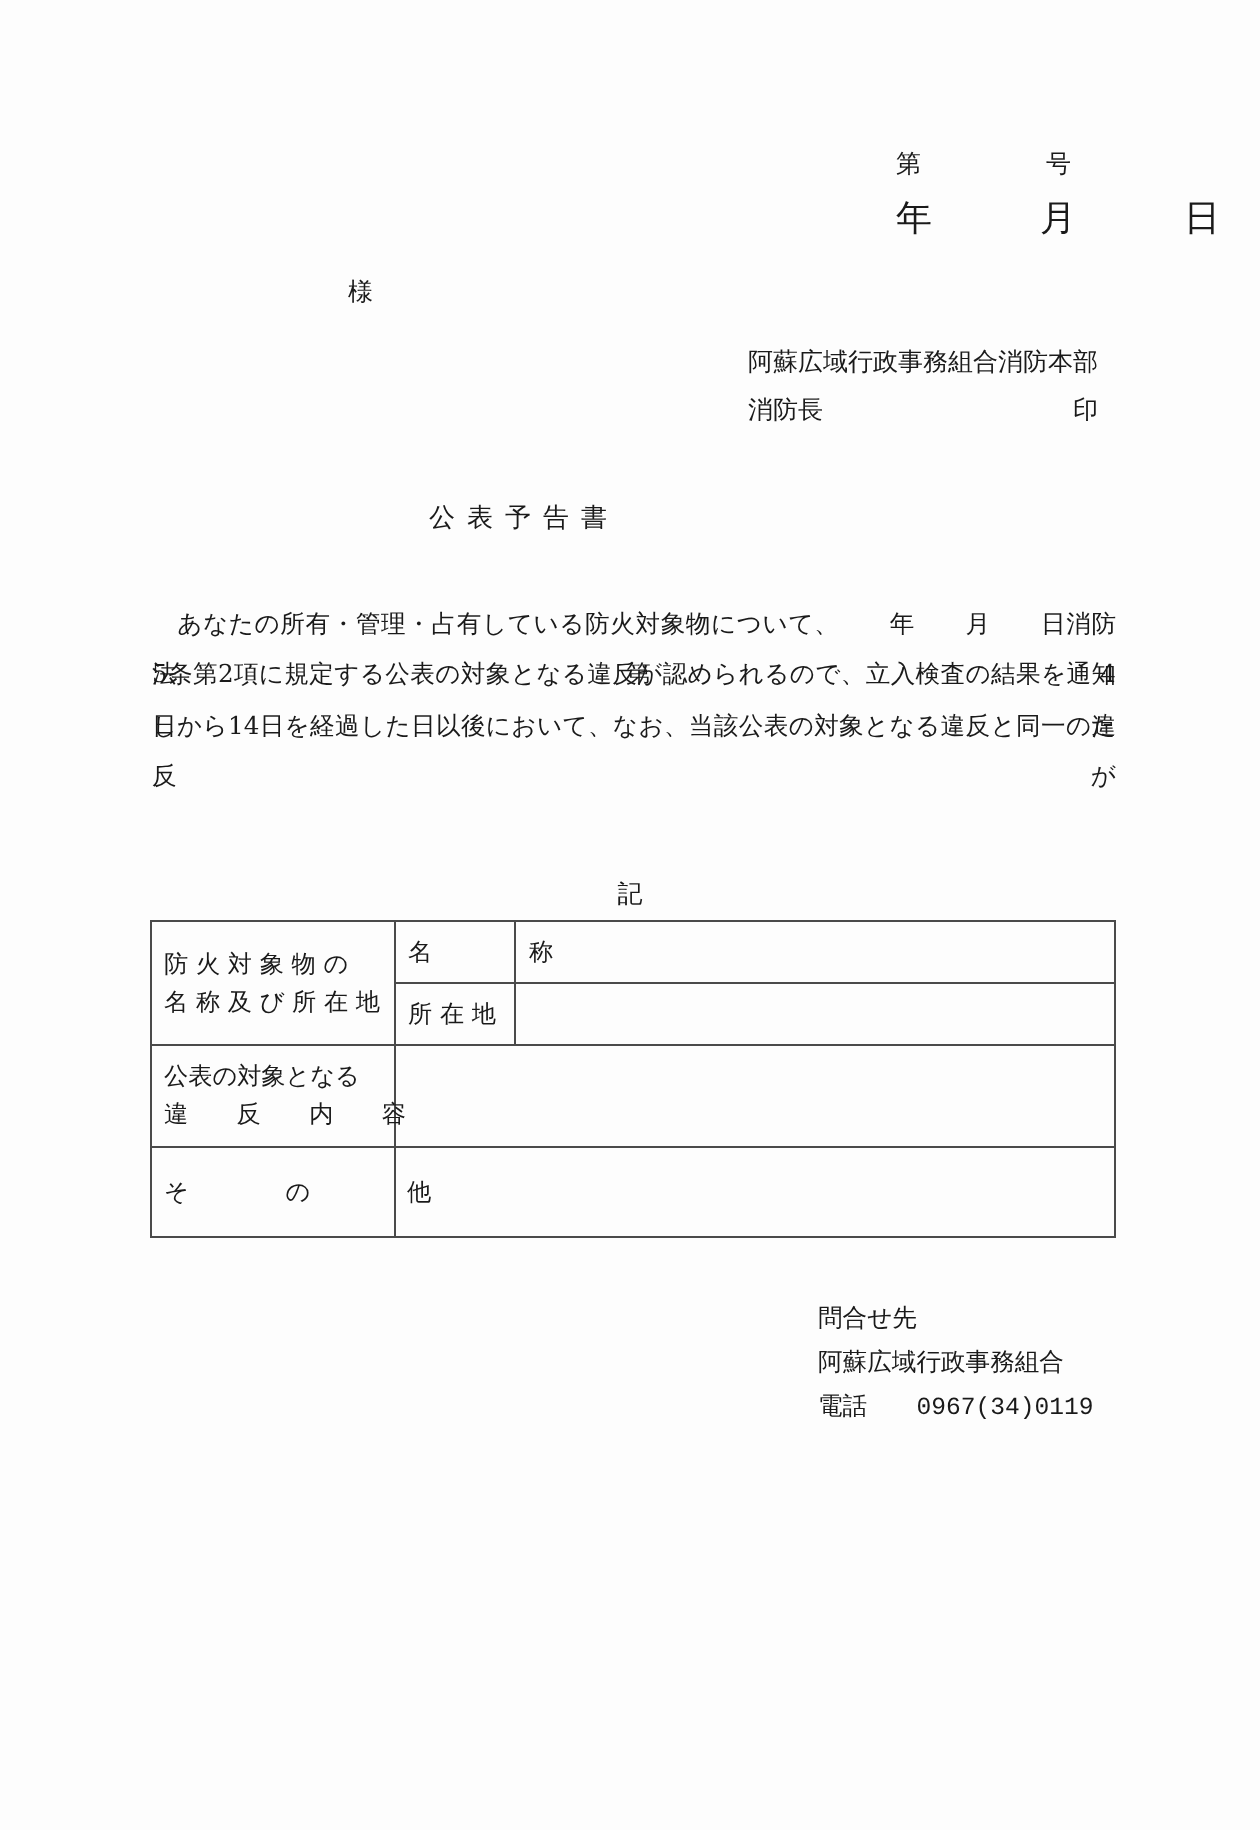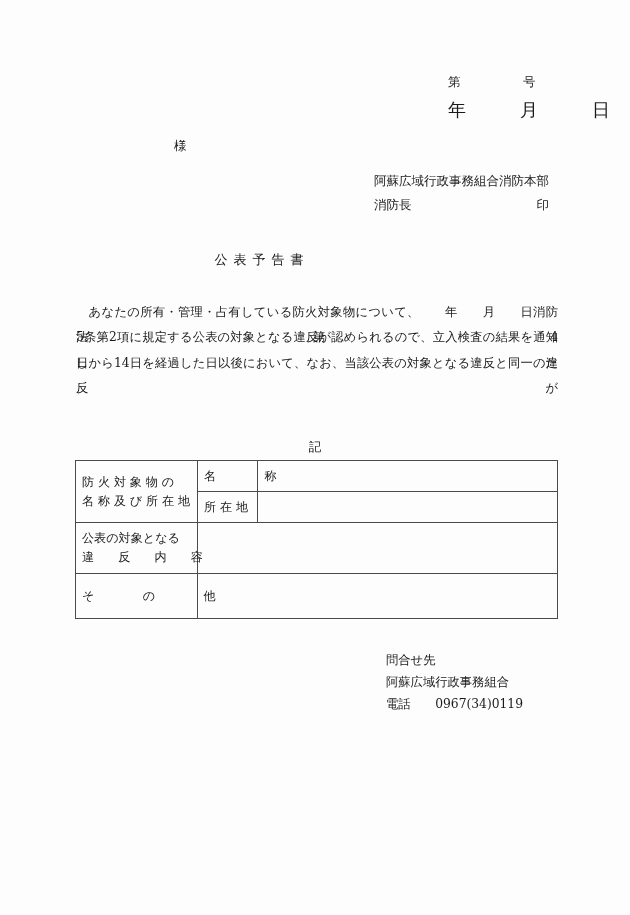--- a/index.html
+++ b/index.html
@@ -134,24 +134,25 @@
   .lbl-2line { padding: 3px 0; }
   .cell-blank { background: transparent; }
 
   .h-name    { height: 30px; margin-left: 24px; }
   .h-addr    { height: 30px; }
   .h-viol    { height: 50px; }
   .h-other   { height: 44px; }
 
   
   .contact {
-    left: 386px;
+    left: 409px;
     top: 649px;
     font-size: 12.3px;
     line-height: 22px;
+    font-family: Liberation Mono, monospace;
   }
   .contact div { white-space: pre; }
 </style>
 </head>
 <body>
 
 <div class="page">
 
   <div class="abs doc-number">第　　　　　号</div>
   <div class="abs doc-date">年　　　月　　　日</div>

